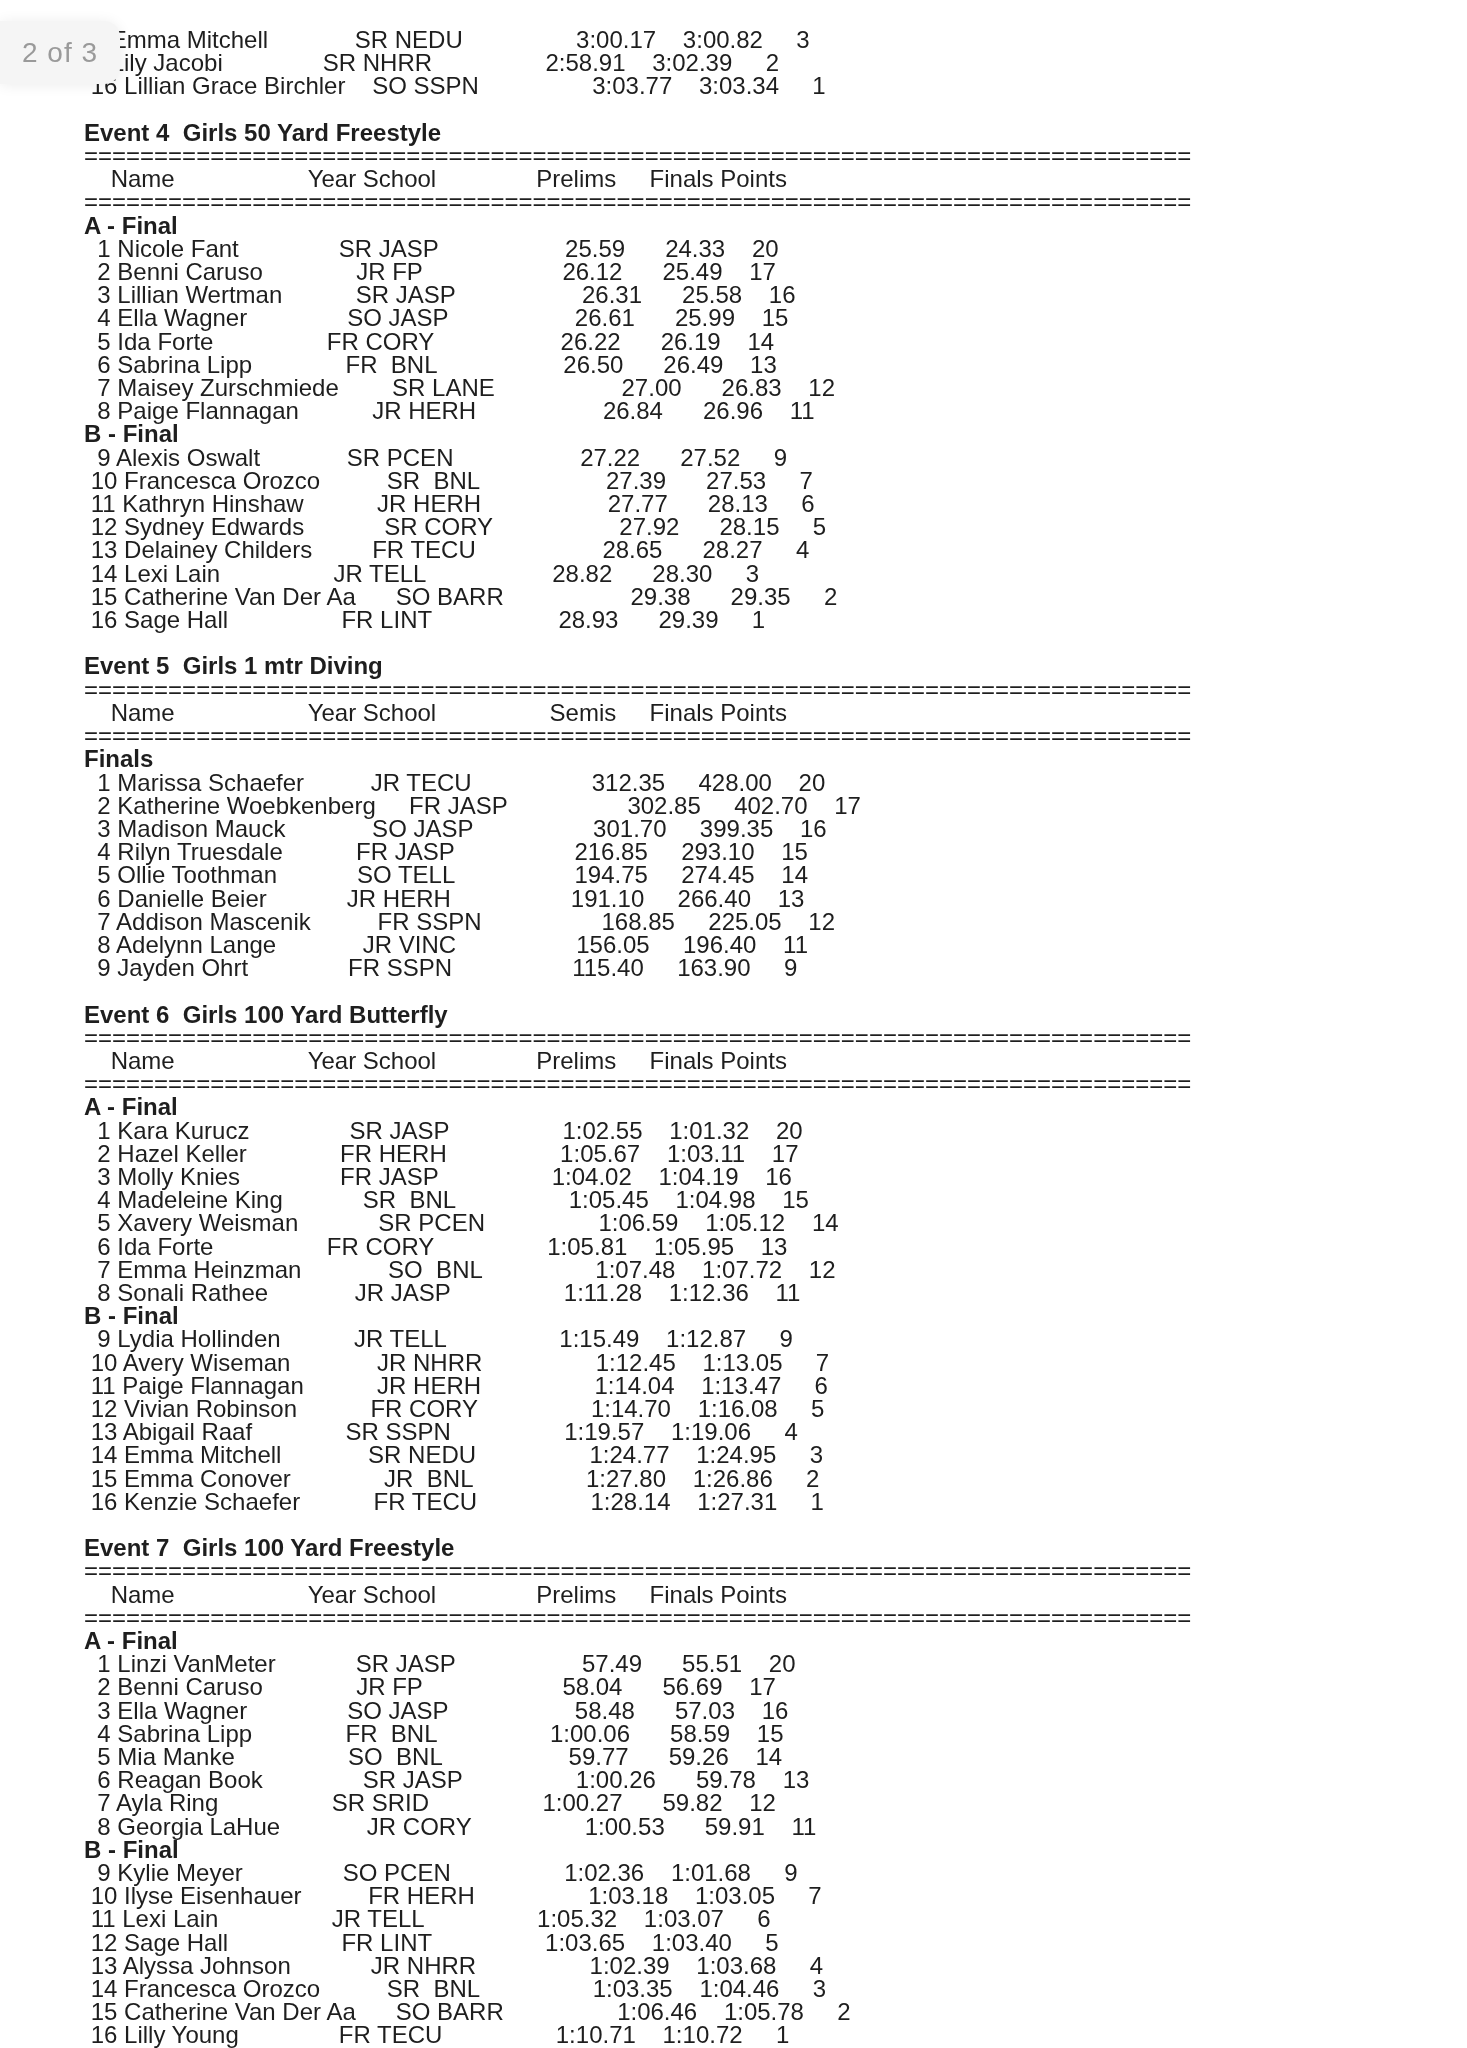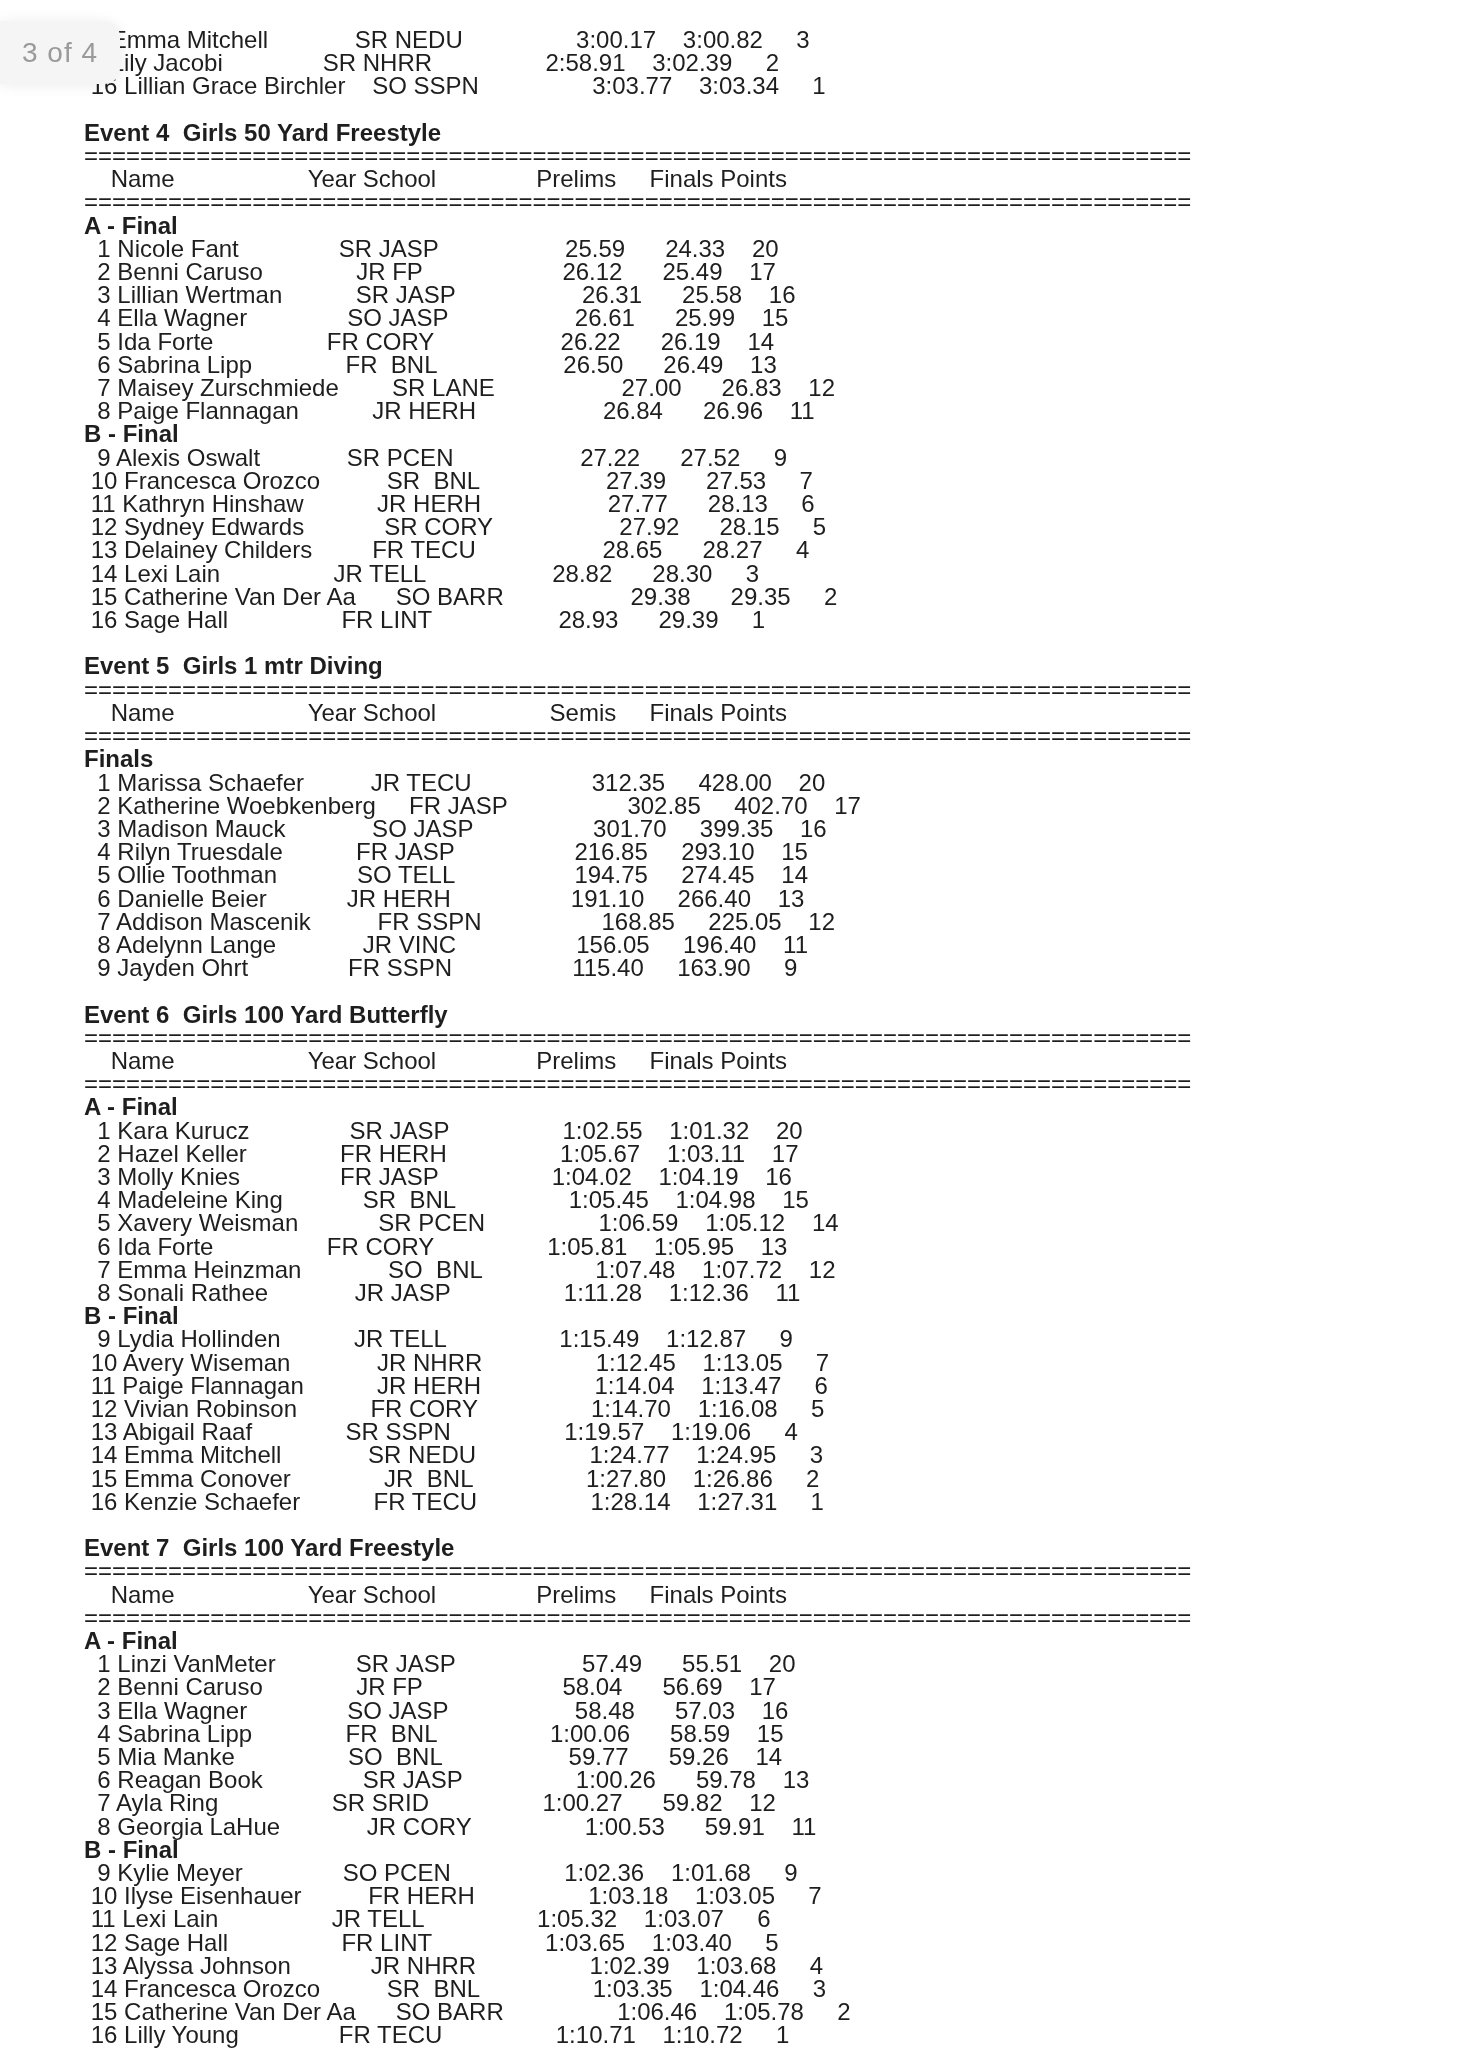--- a/index.html
+++ b/index.html
@@ -27,16 +27,16 @@
     display:flex;align-items:center;justify-content:center;
     font-family:"Liberation Sans",sans-serif;
     font-size:28px;letter-spacing:1px;color:var(--badge-text);
     z-index:2;
   }
 </style>
 </head>
 <body>
 
 <div class="badge">
-  <span>3 of 4</span>
+  <span>2 of 3</span>
 </div>
 
 <div class="doc" id="doc"><section><div class="line"><span>   </span><span> Emma Mitchell           </span><span>  SR</span><span> NEDU</span><span>                 3:00.17</span><span>    3:00.82</span><span>     3</span></div><div class="line"><span>   </span><span> Lily Jacobi             </span><span>  SR</span><span> NHRR</span><span>                 2:58.91</span><span>    3:02.39</span><span>     2</span></div><div class="line"><span> 16</span><span> Lillian Grace Birchler  </span><span>  SO</span><span> SSPN</span><span>                 3:03.77</span><span>    3:03.34</span><span>     1</span></div></section><div class="line">&nbsp;</div><section><div class="line b">Event 4  Girls 50 Yard Freestyle</div><div class="line">===============================================================================</div><div class="line"><span>    Name                    </span><span>Year</span><span> School</span><span>               Prelims</span><span>     Finals</span><span> Points</span></div><div class="line">===============================================================================</div><div class="line b">A - Final</div><div class="line"><span>  1</span><span> Nicole Fant             </span><span>  SR</span><span> JASP</span><span>                   25.59</span><span>      24.33</span><span>    20</span></div><div class="line"><span>  2</span><span> Benni Caruso            </span><span>  JR</span><span> FP</span><span>                     26.12</span><span>      25.49</span><span>    17</span></div><div class="line"><span>  3</span><span> Lillian Wertman         </span><span>  SR</span><span> JASP</span><span>                   26.31</span><span>      25.58</span><span>    16</span></div><div class="line"><span>  4</span><span> Ella Wagner             </span><span>  SO</span><span> JASP</span><span>                   26.61</span><span>      25.99</span><span>    15</span></div><div class="line"><span>  5</span><span> Ida Forte               </span><span>  FR</span><span> CORY</span><span>                   26.22</span><span>      26.19</span><span>    14</span></div><div class="line"><span>  6</span><span> Sabrina Lipp            </span><span>  FR</span><span>  BNL</span><span>                   26.50</span><span>      26.49</span><span>    13</span></div><div class="line"><span>  7</span><span> Maisey Zurschmiede      </span><span>  SR</span><span> LANE</span><span>                   27.00</span><span>      26.83</span><span>    12</span></div><div class="line"><span>  8</span><span> Paige Flannagan         </span><span>  JR</span><span> HERH</span><span>                   26.84</span><span>      26.96</span><span>    11</span></div><div class="line b">B - Final</div><div class="line"><span>  9</span><span> Alexis Oswalt           </span><span>  SR</span><span> PCEN</span><span>                   27.22</span><span>      27.52</span><span>     9</span></div><div class="line"><span> 10</span><span> Francesca Orozco        </span><span>  SR</span><span>  BNL</span><span>                   27.39</span><span>      27.53</span><span>     7</span></div><div class="line"><span> 11</span><span> Kathryn Hinshaw         </span><span>  JR</span><span> HERH</span><span>                   27.77</span><span>      28.13</span><span>     6</span></div><div class="line"><span> 12</span><span> Sydney Edwards          </span><span>  SR</span><span> CORY</span><span>                   27.92</span><span>      28.15</span><span>     5</span></div><div class="line"><span> 13</span><span> Delainey Childers       </span><span>  FR</span><span> TECU</span><span>                   28.65</span><span>      28.27</span><span>     4</span></div><div class="line"><span> 14</span><span> Lexi Lain               </span><span>  JR</span><span> TELL</span><span>                   28.82</span><span>      28.30</span><span>     3</span></div><div class="line"><span> 15</span><span> Catherine Van Der Aa    </span><span>  SO</span><span> BARR</span><span>                   29.38</span><span>      29.35</span><span>     2</span></div><div class="line"><span> 16</span><span> Sage Hall               </span><span>  FR</span><span> LINT</span><span>                   28.93</span><span>      29.39</span><span>     1</span></div></section><div class="line">&nbsp;</div><section><div class="line b">Event 5  Girls 1 mtr Diving</div><div class="line">===============================================================================</div><div class="line"><span>    Name                    </span><span>Year</span><span> School</span><span>                 Semis</span><span>     Finals</span><span> Points</span></div><div class="line">===============================================================================</div><div class="line b">Finals</div><div class="line"><span>  1</span><span> Marissa Schaefer        </span><span>  JR</span><span> TECU</span><span>                  312.35</span><span>     428.00</span><span>    20</span></div><div class="line"><span>  2</span><span> Katherine Woebkenberg   </span><span>  FR</span><span> JASP</span><span>                  302.85</span><span>     402.70</span><span>    17</span></div><div class="line"><span>  3</span><span> Madison Mauck           </span><span>  SO</span><span> JASP</span><span>                  301.70</span><span>     399.35</span><span>    16</span></div><div class="line"><span>  4</span><span> Rilyn Truesdale         </span><span>  FR</span><span> JASP</span><span>                  216.85</span><span>     293.10</span><span>    15</span></div><div class="line"><span>  5</span><span> Ollie Toothman          </span><span>  SO</span><span> TELL</span><span>                  194.75</span><span>     274.45</span><span>    14</span></div><div class="line"><span>  6</span><span> Danielle Beier          </span><span>  JR</span><span> HERH</span><span>                  191.10</span><span>     266.40</span><span>    13</span></div><div class="line"><span>  7</span><span> Addison Mascenik        </span><span>  FR</span><span> SSPN</span><span>                  168.85</span><span>     225.05</span><span>    12</span></div><div class="line"><span>  8</span><span> Adelynn Lange           </span><span>  JR</span><span> VINC</span><span>                  156.05</span><span>     196.40</span><span>    11</span></div><div class="line"><span>  9</span><span> Jayden Ohrt             </span><span>  FR</span><span> SSPN</span><span>                  115.40</span><span>     163.90</span><span>     9</span></div></section><div class="line">&nbsp;</div><section><div class="line b">Event 6  Girls 100 Yard Butterfly</div><div class="line">===============================================================================</div><div class="line"><span>    Name                    </span><span>Year</span><span> School</span><span>               Prelims</span><span>     Finals</span><span> Points</span></div><div class="line">===============================================================================</div><div class="line b">A - Final</div><div class="line"><span>  1</span><span> Kara Kurucz             </span><span>  SR</span><span> JASP</span><span>                 1:02.55</span><span>    1:01.32</span><span>    20</span></div><div class="line"><span>  2</span><span> Hazel Keller            </span><span>  FR</span><span> HERH</span><span>                 1:05.67</span><span>    1:03.11</span><span>    17</span></div><div class="line"><span>  3</span><span> Molly Knies             </span><span>  FR</span><span> JASP</span><span>                 1:04.02</span><span>    1:04.19</span><span>    16</span></div><div class="line"><span>  4</span><span> Madeleine King          </span><span>  SR</span><span>  BNL</span><span>                 1:05.45</span><span>    1:04.98</span><span>    15</span></div><div class="line"><span>  5</span><span> Xavery Weisman          </span><span>  SR</span><span> PCEN</span><span>                 1:06.59</span><span>    1:05.12</span><span>    14</span></div><div class="line"><span>  6</span><span> Ida Forte               </span><span>  FR</span><span> CORY</span><span>                 1:05.81</span><span>    1:05.95</span><span>    13</span></div><div class="line"><span>  7</span><span> Emma Heinzman           </span><span>  SO</span><span>  BNL</span><span>                 1:07.48</span><span>    1:07.72</span><span>    12</span></div><div class="line"><span>  8</span><span> Sonali Rathee           </span><span>  JR</span><span> JASP</span><span>                 1:11.28</span><span>    1:12.36</span><span>    11</span></div><div class="line b">B - Final</div><div class="line"><span>  9</span><span> Lydia Hollinden         </span><span>  JR</span><span> TELL</span><span>                 1:15.49</span><span>    1:12.87</span><span>     9</span></div><div class="line"><span> 10</span><span> Avery Wiseman           </span><span>  JR</span><span> NHRR</span><span>                 1:12.45</span><span>    1:13.05</span><span>     7</span></div><div class="line"><span> 11</span><span> Paige Flannagan         </span><span>  JR</span><span> HERH</span><span>                 1:14.04</span><span>    1:13.47</span><span>     6</span></div><div class="line"><span> 12</span><span> Vivian Robinson         </span><span>  FR</span><span> CORY</span><span>                 1:14.70</span><span>    1:16.08</span><span>     5</span></div><div class="line"><span> 13</span><span> Abigail Raaf            </span><span>  SR</span><span> SSPN</span><span>                 1:19.57</span><span>    1:19.06</span><span>     4</span></div><div class="line"><span> 14</span><span> Emma Mitchell           </span><span>  SR</span><span> NEDU</span><span>                 1:24.77</span><span>    1:24.95</span><span>     3</span></div><div class="line"><span> 15</span><span> Emma Conover            </span><span>  JR</span><span>  BNL</span><span>                 1:27.80</span><span>    1:26.86</span><span>     2</span></div><div class="line"><span> 16</span><span> Kenzie Schaefer         </span><span>  FR</span><span> TECU</span><span>                 1:28.14</span><span>    1:27.31</span><span>     1</span></div></section><div class="line">&nbsp;</div><section><div class="line b">Event 7  Girls 100 Yard Freestyle</div><div class="line">===============================================================================</div><div class="line"><span>    Name                    </span><span>Year</span><span> School</span><span>               Prelims</span><span>     Finals</span><span> Points</span></div><div class="line">===============================================================================</div><div class="line b">A - Final</div><div class="line"><span>  1</span><span> Linzi VanMeter          </span><span>  SR</span><span> JASP</span><span>                   57.49</span><span>      55.51</span><span>    20</span></div><div class="line"><span>  2</span><span> Benni Caruso            </span><span>  JR</span><span> FP</span><span>                     58.04</span><span>      56.69</span><span>    17</span></div><div class="line"><span>  3</span><span> Ella Wagner             </span><span>  SO</span><span> JASP</span><span>                   58.48</span><span>      57.03</span><span>    16</span></div><div class="line"><span>  4</span><span> Sabrina Lipp            </span><span>  FR</span><span>  BNL</span><span>                 1:00.06</span><span>      58.59</span><span>    15</span></div><div class="line"><span>  5</span><span> Mia Manke               </span><span>  SO</span><span>  BNL</span><span>                   59.77</span><span>      59.26</span><span>    14</span></div><div class="line"><span>  6</span><span> Reagan Book             </span><span>  SR</span><span> JASP</span><span>                 1:00.26</span><span>      59.78</span><span>    13</span></div><div class="line"><span>  7</span><span> Ayla Ring               </span><span>  SR</span><span> SRID</span><span>                 1:00.27</span><span>      59.82</span><span>    12</span></div><div class="line"><span>  8</span><span> Georgia LaHue           </span><span>  JR</span><span> CORY</span><span>                 1:00.53</span><span>      59.91</span><span>    11</span></div><div class="line b">B - Final</div><div class="line"><span>  9</span><span> Kylie Meyer             </span><span>  SO</span><span> PCEN</span><span>                 1:02.36</span><span>    1:01.68</span><span>     9</span></div><div class="line"><span> 10</span><span> Ilyse Eisenhauer        </span><span>  FR</span><span> HERH</span><span>                 1:03.18</span><span>    1:03.05</span><span>     7</span></div><div class="line"><span> 11</span><span> Lexi Lain               </span><span>  JR</span><span> TELL</span><span>                 1:05.32</span><span>    1:03.07</span><span>     6</span></div><div class="line"><span> 12</span><span> Sage Hall               </span><span>  FR</span><span> LINT</span><span>                 1:03.65</span><span>    1:03.40</span><span>     5</span></div><div class="line"><span> 13</span><span> Alyssa Johnson          </span><span>  JR</span><span> NHRR</span><span>                 1:02.39</span><span>    1:03.68</span><span>     4</span></div><div class="line"><span> 14</span><span> Francesca Orozco        </span><span>  SR</span><span>  BNL</span><span>                 1:03.35</span><span>    1:04.46</span><span>     3</span></div><div class="line"><span> 15</span><span> Catherine Van Der Aa    </span><span>  SO</span><span> BARR</span><span>                 1:06.46</span><span>    1:05.78</span><span>     2</span></div><div class="line"><span> 16</span><span> Lilly Young             </span><span>  FR</span><span> TECU</span><span>                 1:10.71</span><span>    1:10.72</span><span>     1</span></div></section></div>
 
 </body></html>

